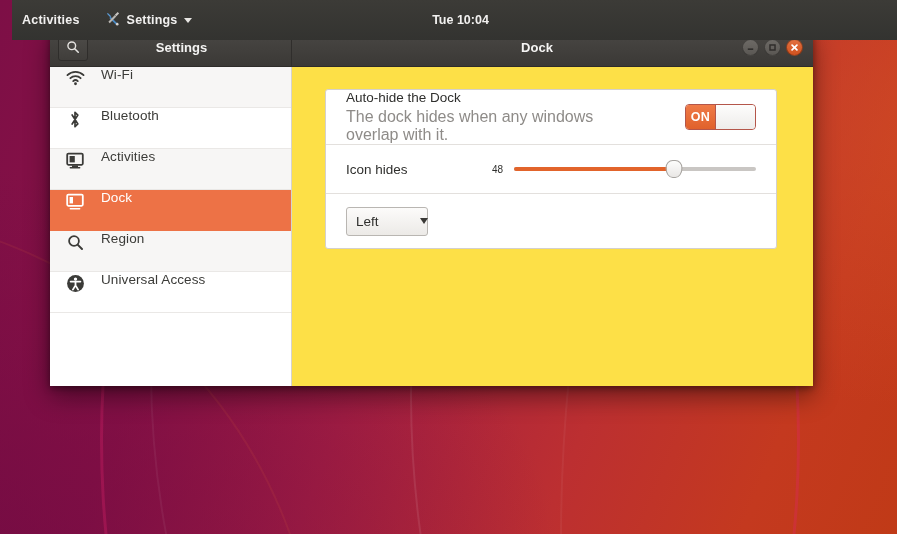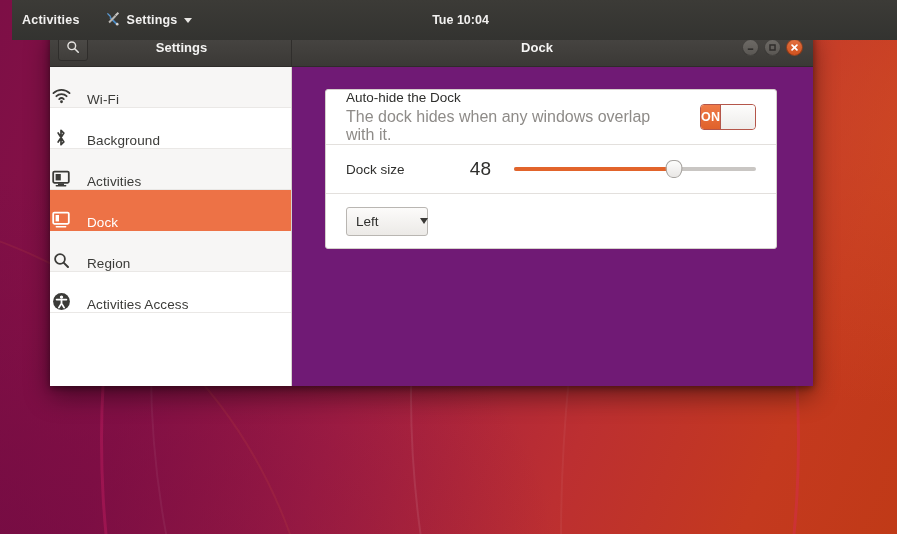--- a/index.html
+++ b/index.html
@@ -117,39 +117,39 @@
   #windowbody { display: flex; height: 319px; background: #ffffff; }
 
   
   #sidebar {
     width: 242px; height: 100%;
     background: #ffffff;
     border-right: 1px solid #d6d2ce;
     overflow: hidden;
   }
   .side-item {
-    display: flex; align-items: flex-end;
-    height: 41px; 
+    display: flex; align-items: flex-start;
+    height: 41px; padding-left: 14px;
     border-bottom: 1px solid #eae8e6;
     color: #3b3b38; font-size: 13.5px;
   }
   .side-item:nth-child(odd) { background: #f7f6f5; }
   .side-item:nth-child(even) { background: #ffffff; }
   .side-item.active { background: #ed7246; color: #ffffff; border-bottom-color: #ed7246; }
   .side-ico {
     width: 22px; height: 22px;
     display: flex; align-items: center; justify-content: center;
     margin-right: 15px;
   }
   .side-label { letter-spacing: 0.1px; }
 
   
   #content {
     flex: 1; height: 100%;
-    background: #701a75;
+    background: #fde047;
     padding: 22px 28px 7px 33px;
   }
   #panel {
     background: #ffffff;
     border: 1px solid #d4d0cc;
     border-radius: 3px;
     width: 452px;
   }
   .row {
     display: flex; align-items: center;
@@ -160,41 +160,41 @@
   .row:last-child { border-bottom: none; }
   .row-autohide { height: 55px; }
   .row-iconsize { height: 49px; }
   .row-position { height: 54px; }
   .row-textblock { flex: 1; }
   .row-title { font-size: 13.5px; color: #2f2f2d; }
   .row-sub { font-size: 16px; color: #8e8b88; margin-top: 3px; }
 
   
   #toggle {
-    display: flex; width: 56px; height: 26px;
+    display: flex; width: 71px; height: 26px;
     border: 1px solid #b4564a; border-radius: 4px;
     overflow: hidden;
     margin-left: 47px;
   }
   #toggle .on-part {
     flex: 1; background: linear-gradient(180deg, #ef7b48 0%, #e0612b 100%);
     color: #ffffff; font-size: 12.5px; font-weight: bold;
     display: flex; align-items: center; justify-content: center;
     letter-spacing: 0.3px;
   }
   #toggle .knob {
     width: 40px;
     background: linear-gradient(180deg, #fdfdfc 0%, #eeecea 100%);
     border-left: 1px solid #b4564a;
     border-radius: 0 3px 3px 0;
   }
 
   
   .slider-wrap { display: flex; align-items: center; flex: 1; justify-content: flex-end; }
-  #slider-value { font-size: 19px; color: #2f2f2d; margin-right: 23px; }
+  #slider-value { font-size: 10px; color: #2f2f2d; margin-right: 11px; }
   #slider {
     position: relative; width: 242px; height: 18px;
     display: flex; align-items: center;
   }
   #slider .track {
     position: absolute; left: 0; right: 0; height: 4px;
     background: #c9c6c3; border-radius: 2px;
   }
   #slider .fill {
     position: absolute; left: 0; height: 4px;
@@ -304,21 +304,21 @@
           </span>
           <span class="side-label">Wi-Fi</span>
         </div>
 
         <div class="side-item">
           <span class="side-ico">
             <svg width="14" height="19" viewBox="0 0 14 20">
               <path d="M4 5.2 L10 14.6 L7 17.6 L7 2.4 L10 5.4 L4 14.8" fill="none" stroke="#3b3b38" stroke-width="1.8" stroke-linejoin="round" stroke-linecap="round"></path>
             </svg>
           </span>
-          <span class="side-label">Background</span>
+          <span class="side-label">Bluetooth</span>
         </div>
 
         <div class="side-item">
           <span class="side-ico">
             <svg width="18" height="17" viewBox="0 0 18 17">
               <rect x="1.2" y="1.6" width="15.6" height="11.2" rx="1.2" fill="none" stroke="#3b3b38" stroke-width="1.8"></rect>
               <rect x="3.6" y="4" width="5.2" height="6.4" fill="#3b3b38"></rect>
               <rect x="6" y="13.4" width="6" height="1.6" fill="#3b3b38"></rect>
               <rect x="3.6" y="15" width="10.8" height="1.5" rx="0.7" fill="#3b3b38"></rect>
             </svg>
@@ -351,41 +351,41 @@
 
         <div class="side-item">
           <span class="side-ico">
             <svg width="19" height="19" viewBox="0 0 19 19">
               <circle cx="9.5" cy="9.5" r="8.4" fill="#3b3b38"></circle>
               <circle cx="9.5" cy="5.1" r="1.7" fill="#ffffff"></circle>
               <path d="M4.6 7.6 L14.4 7.6" stroke="#ffffff" stroke-width="1.8" stroke-linecap="round"></path>
               <path d="M9.5 7.6 L9.5 11.4 M9.5 11.4 L6.9 15.6 M9.5 11.4 L12.1 15.6" stroke="#ffffff" stroke-width="1.8" stroke-linecap="round" fill="none"></path>
             </svg>
           </span>
-          <span class="side-label">Activities Access</span>
+          <span class="side-label">Universal Access</span>
         </div>
 
       </div>
 
       <div id="content">
         <div id="panel">
 
           <div class="row row-autohide">
             <div class="row-textblock">
               <div class="row-title">Auto-hide the Dock</div>
               <div class="row-sub">The dock hides when any windows overlap with it.</div>
             </div>
             <div id="toggle">
               <div class="on-part">ON</div>
               <div class="knob"></div>
             </div>
           </div>
 
           <div class="row row-iconsize">
-            <div class="row-title">Dock size</div>
+            <div class="row-title">Icon hides</div>
             <div class="slider-wrap">
               <div id="slider-value">48</div>
               <div id="slider">
                 <div class="track"></div>
                 <div class="fill" style="width: 66%;"></div>
                 <div class="handle" style="left: 66%;"></div>
               </div>
             </div>
           </div>
 

